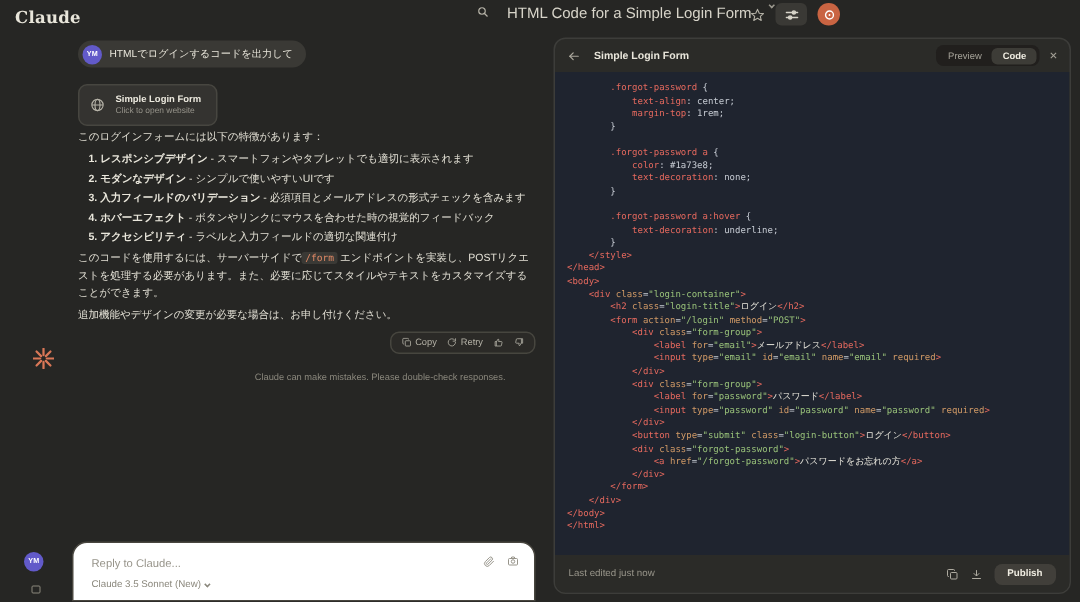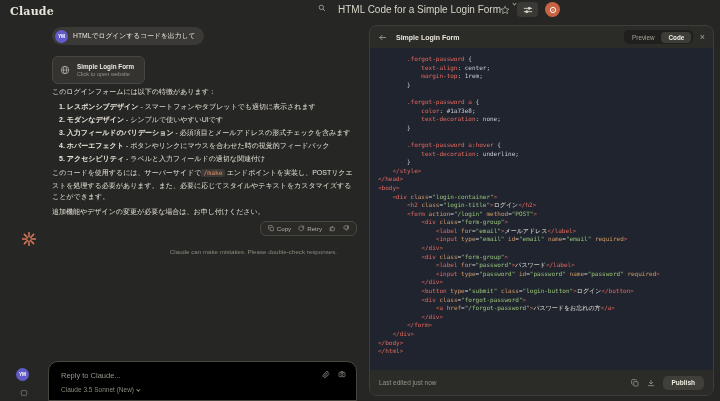--- a/index.html
+++ b/index.html
@@ -34,21 +34,21 @@
   .md .fname, .md .fnum { font-weight:700; color:#eae7dc; }
   .inline-code { font-family:"DejaVu Sans Mono","Liberation Mono",monospace; font-size:6.4px; color:#e28a66; background:#3a3935; border-radius:2px; padding:0 2px; }
 
   .action-pill { position:absolute; right:363px; top:221px; display:flex; align-items:center; gap:7px; border:1px solid #47463f; border-radius:6px; padding:3px 7px; color:#b3b0a5; font-size:6.2px; background:#2b2a27; }
   .action-item { display:flex; align-items:center; gap:2.5px; cursor:pointer; }
 
   .starburst { position:absolute; left:22px; top:232px; }
   .disclaimer { position:absolute; right:383px; top:248px; font-size:6.2px; color:#8b887d; }
 
   
-  .composer-box { position:absolute; left:48px; top:361px; width:309px; height:40px; background:#000000; border:1px solid #48463f; border-radius:10px 10px 0 0; padding:9px 10px 0 12px; }
+  .composer-box { position:absolute; left:48px; top:361px; width:309px; height:40px; background:#ffffff; border:1px solid #48463f; border-radius:10px 10px 0 0; padding:9px 10px 0 12px; }
   .composer-placeholder { font-size:7.5px; color:#97948a; }
   .composer-icons { position:absolute; right:10px; top:8px; display:flex; gap:8px; color:#97948a; }
   .composer-model { position:absolute; left:12px; top:24px; font-size:6.5px; color:#8b887d; display:flex; align-items:center; gap:3px; cursor:pointer; }
   .composer-model .chev { border:solid #8b887d; border-width:0 1px 1px 0; width:2.5px; height:2.5px; transform:rotate(45deg); margin-top:-1px; }
   .composer-avatar { position:absolute; left:16px; top:368px; }
   .composer-square { position:absolute; left:20px; top:389px; color:#8b887d; }
 
   
   .panel { position:absolute; left:369px; top:25px; width:345px; height:371px; background:#2b2b28; border:1px solid #3d3d3a; border-radius:8px; overflow:hidden; }
   .panel-header { position:absolute; top:0; left:0; right:0; height:22px; display:flex; align-items:center; padding:0 8px; }
@@ -126,21 +126,21 @@
 
 <div class="md">
   <p>このログインフォームには以下の特徴があります：</p>
   <ol>
     <li><span class="fnum">1.</span> <span class="fname">レスポンシブデザイン</span><span> - スマートフォンやタブレットでも適切に表示されます</span></li>
     <li><span class="fnum">2.</span> <span class="fname">モダンなデザイン</span><span> - シンプルで使いやすいUIです</span></li>
     <li><span class="fnum">3.</span> <span class="fname">入力フィールドのバリデーション</span><span> - 必須項目とメールアドレスの形式チェックを含みます</span></li>
     <li><span class="fnum">4.</span> <span class="fname">ホバーエフェクト</span><span> - ボタンやリンクにマウスを合わせた時の視覚的フィードバック</span></li>
     <li><span class="fnum">5.</span> <span class="fname">アクセシビリティ</span><span> - ラベルと入力フィールドの適切な関連付け</span></li>
   </ol>
-  <p><span>このコードを使用するには、サーバーサイドで</span><span class="inline-code">/make</span><span> エンドポイントを実装し、POSTリクエストを処理する必要があります。また、必要に応じてスタイルやテキストをカスタマイズすることができます。</span></p>
+  <p><span>このコードを使用するには、サーバーサイドで</span><span class="inline-code">/form</span><span> エンドポイントを実装し、POSTリクエストを処理する必要があります。また、必要に応じてスタイルやテキストをカスタマイズすることができます。</span></p>
   <p>追加機能やデザインの変更が必要な場合は、お申し付けください。</p>
 </div>
 
 <div class="action-pill">
   <span class="action-item">
     <svg width="6.5" height="6.5" viewBox="0 0 24 24" fill="none" stroke="currentColor" stroke-width="2">
         <rect x="8" y="8" width="13" height="13" rx="2"></rect>
         <path d="M5 16H4a2 2 0 0 1-2-2V4a2 2 0 0 1 2-2h10a2 2 0 0 1 2 2v1"></path>
       </svg>
     <span>Copy</span>

